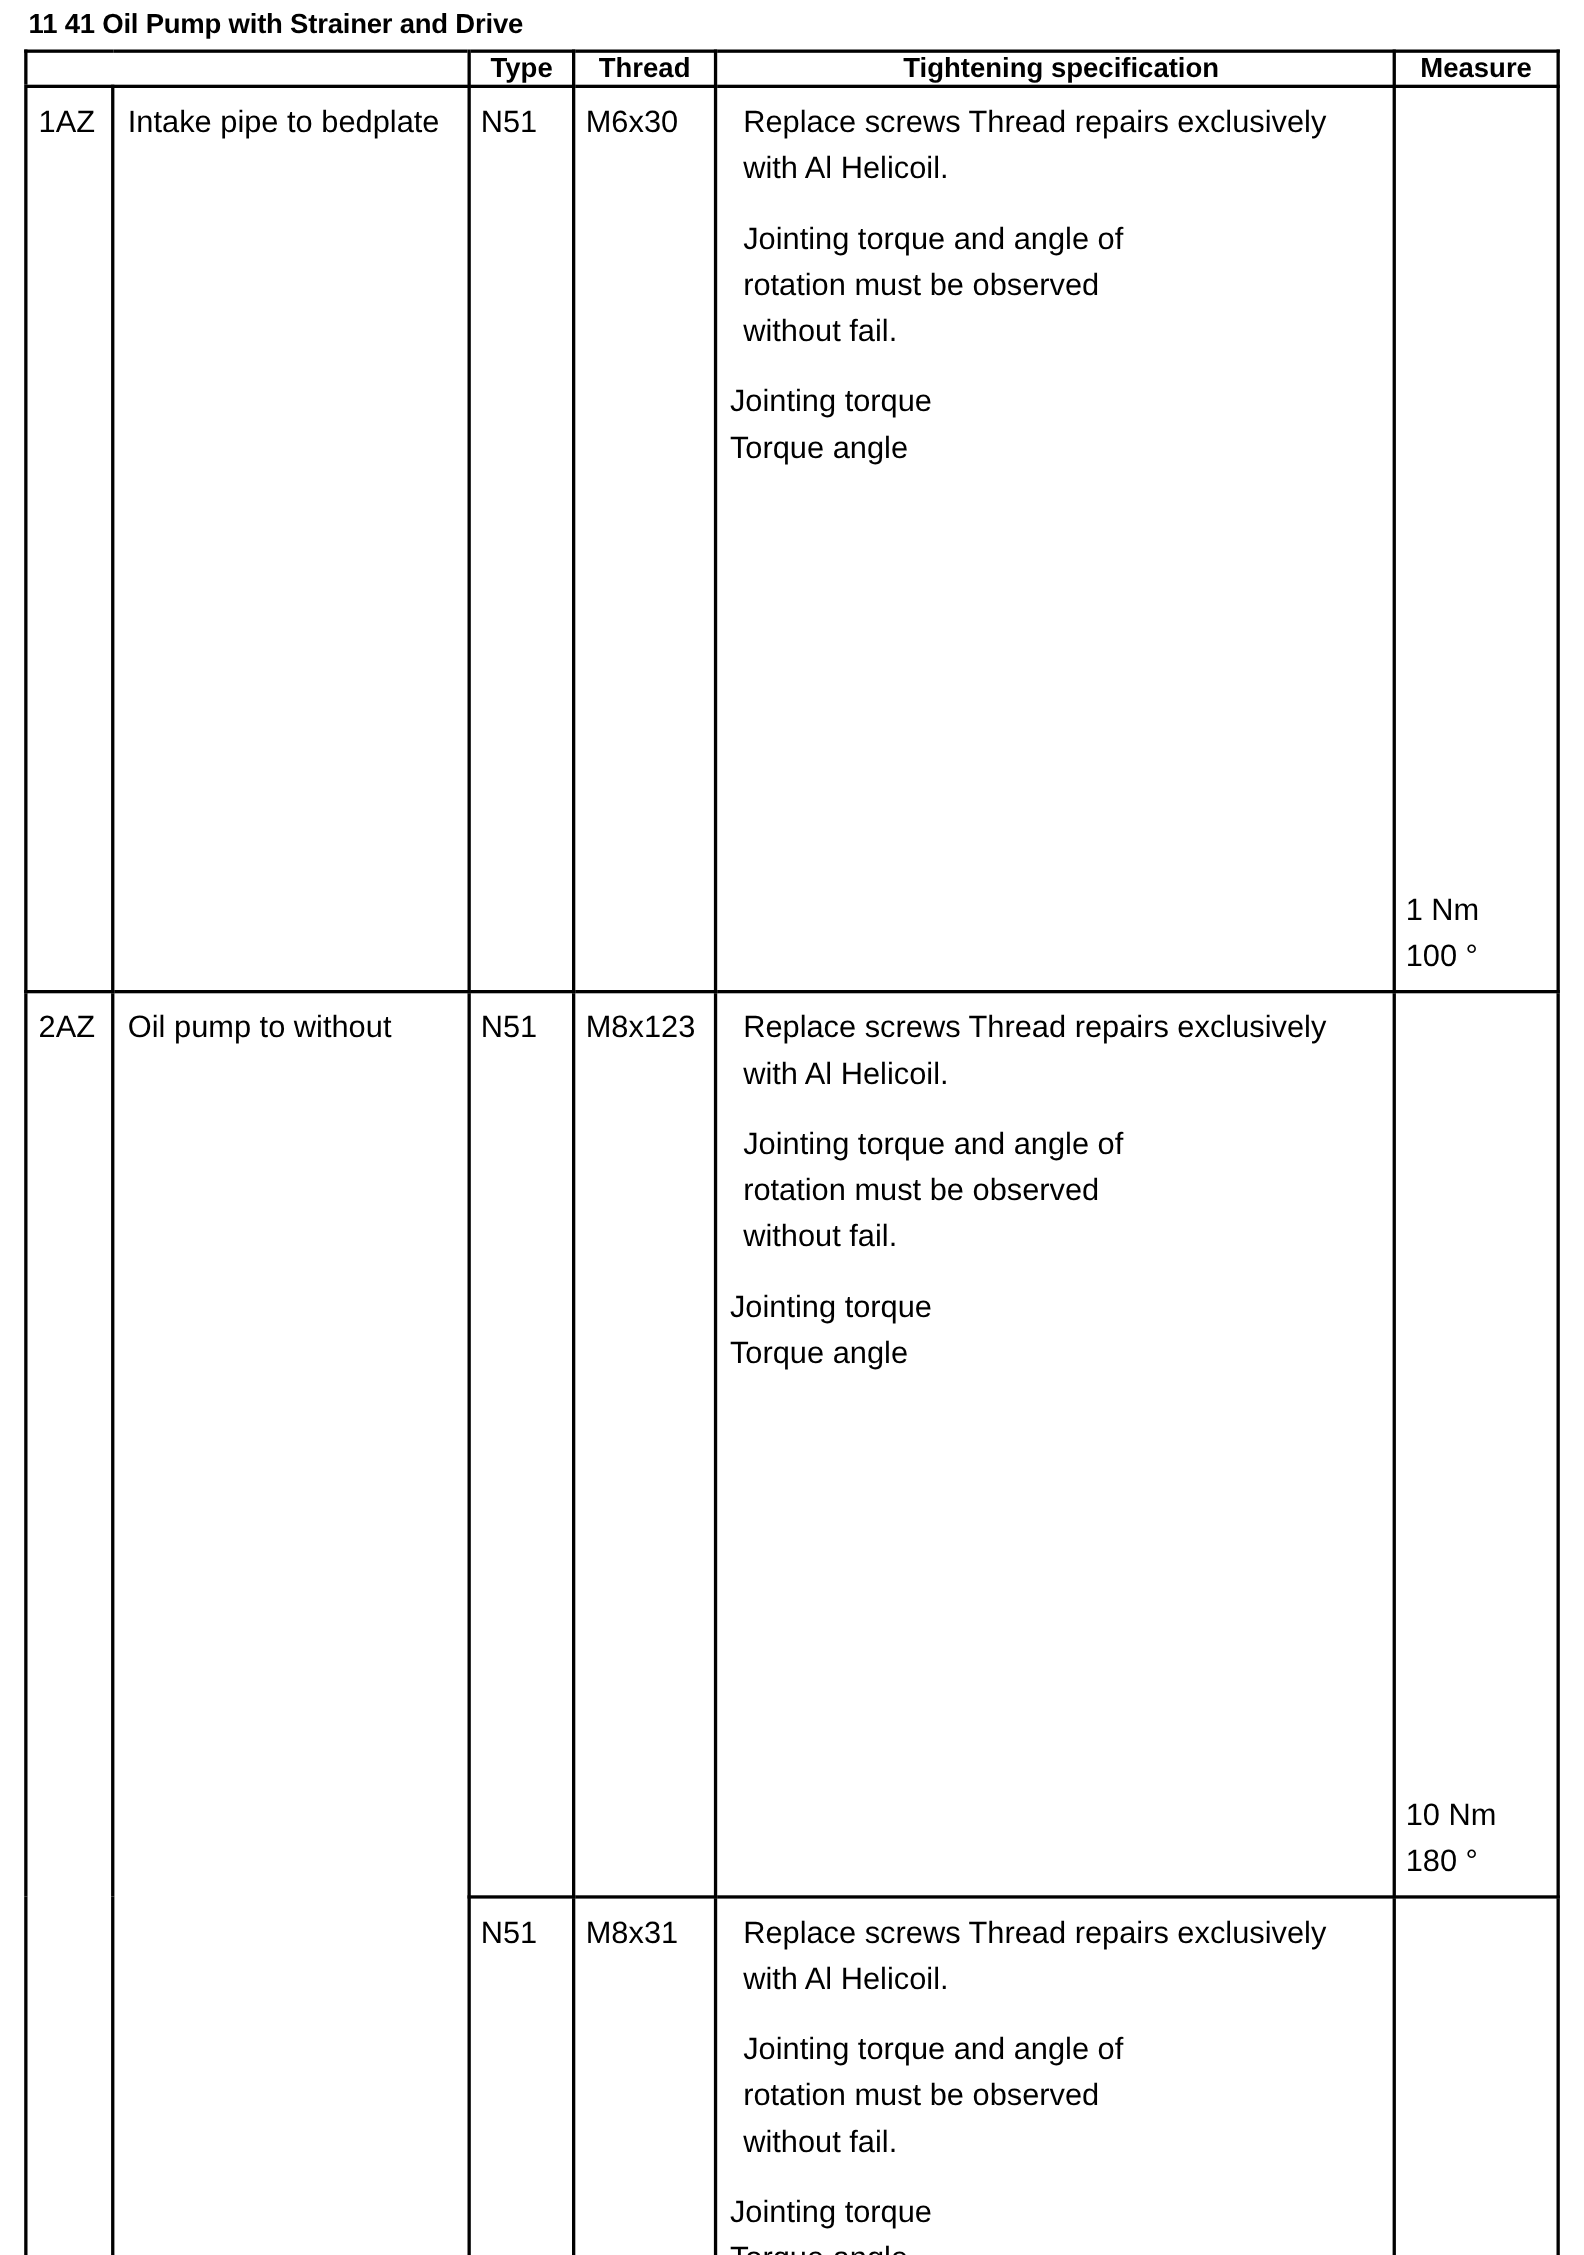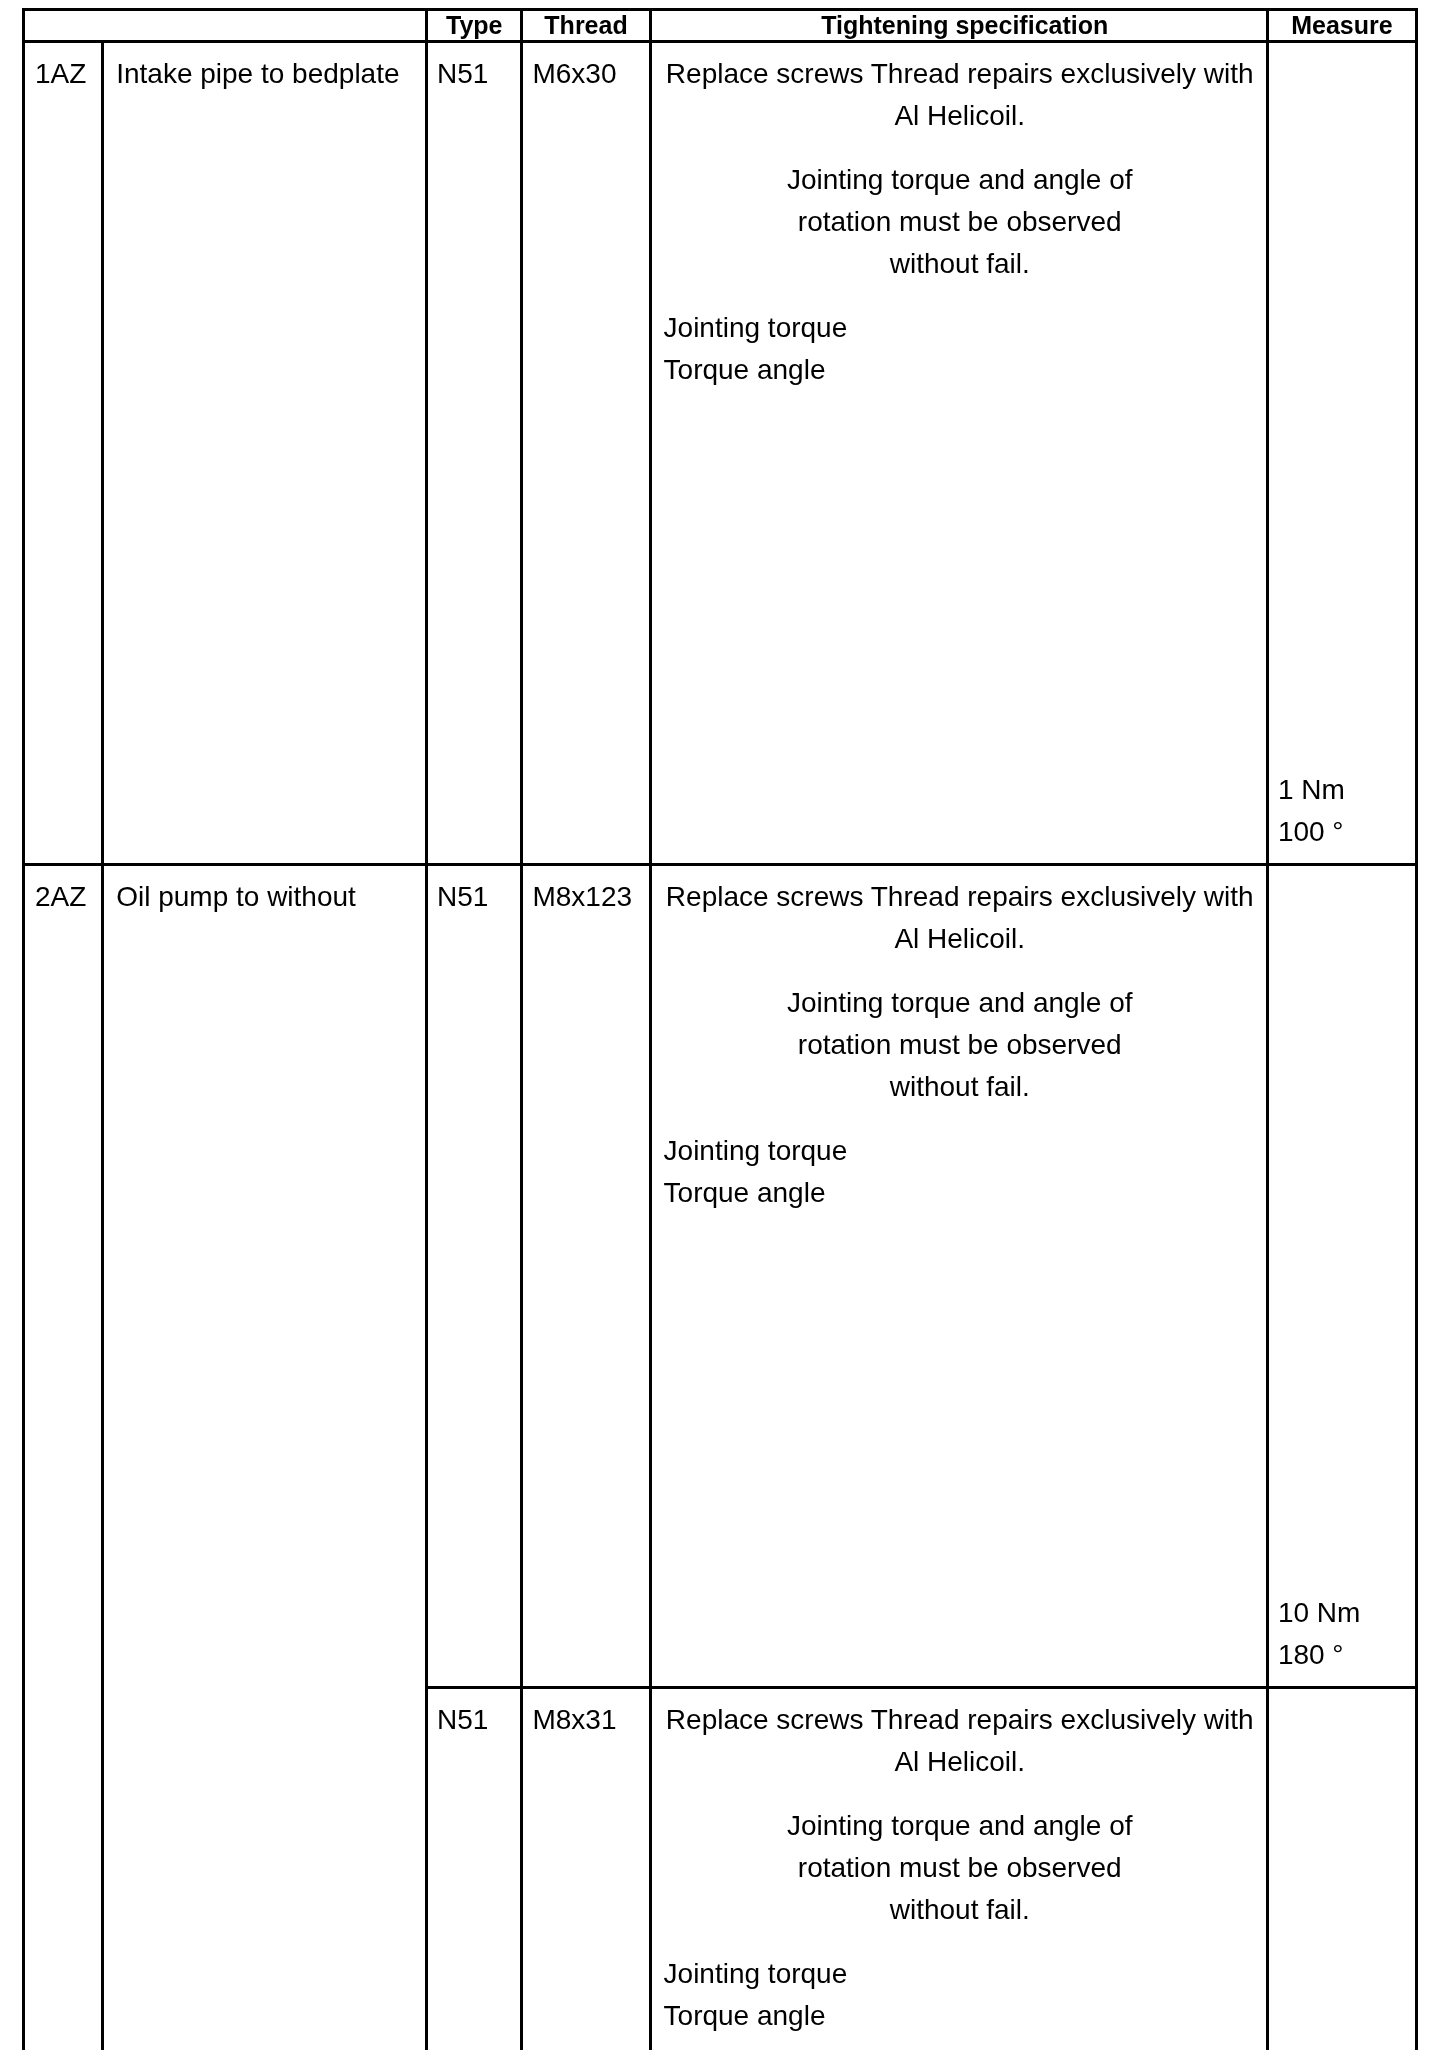--- a/index.html
+++ b/index.html
@@ -60,31 +60,31 @@
   .cell-pad {
     padding: 10px 10px 10px 12px;
     font-size: 28px;
     line-height: 1.50;
   }
   td.id-cell .cell-pad  { padding-left: 10px; padding-right: 2px; }
   td.type-cell .cell-pad,
   td.thread-cell .cell-pad { padding-left: 9px; }
   td.measure-cell .cell-pad { padding-left: 9px; }
   .para {
-    margin: 0 0 22px 0;
-    text-align: center;
+    margin: 0 0 22px 12px;
   }
   .para:last-child { margin-bottom: 0; }
   .line { display: block; }
 </style>
 </head>
 <body>
 
 <div class="page">
 
+  <h1 class="doc-title">11 41 Oil Pump with Strainer and Drive</h1>
 
   <table class="spec">
     <colgroup>
       <col class="c-id">
       <col class="c-desc">
       <col class="c-type">
       <col class="c-thread">
       <col class="c-tight">
       <col class="c-measure">
     </colgroup>

